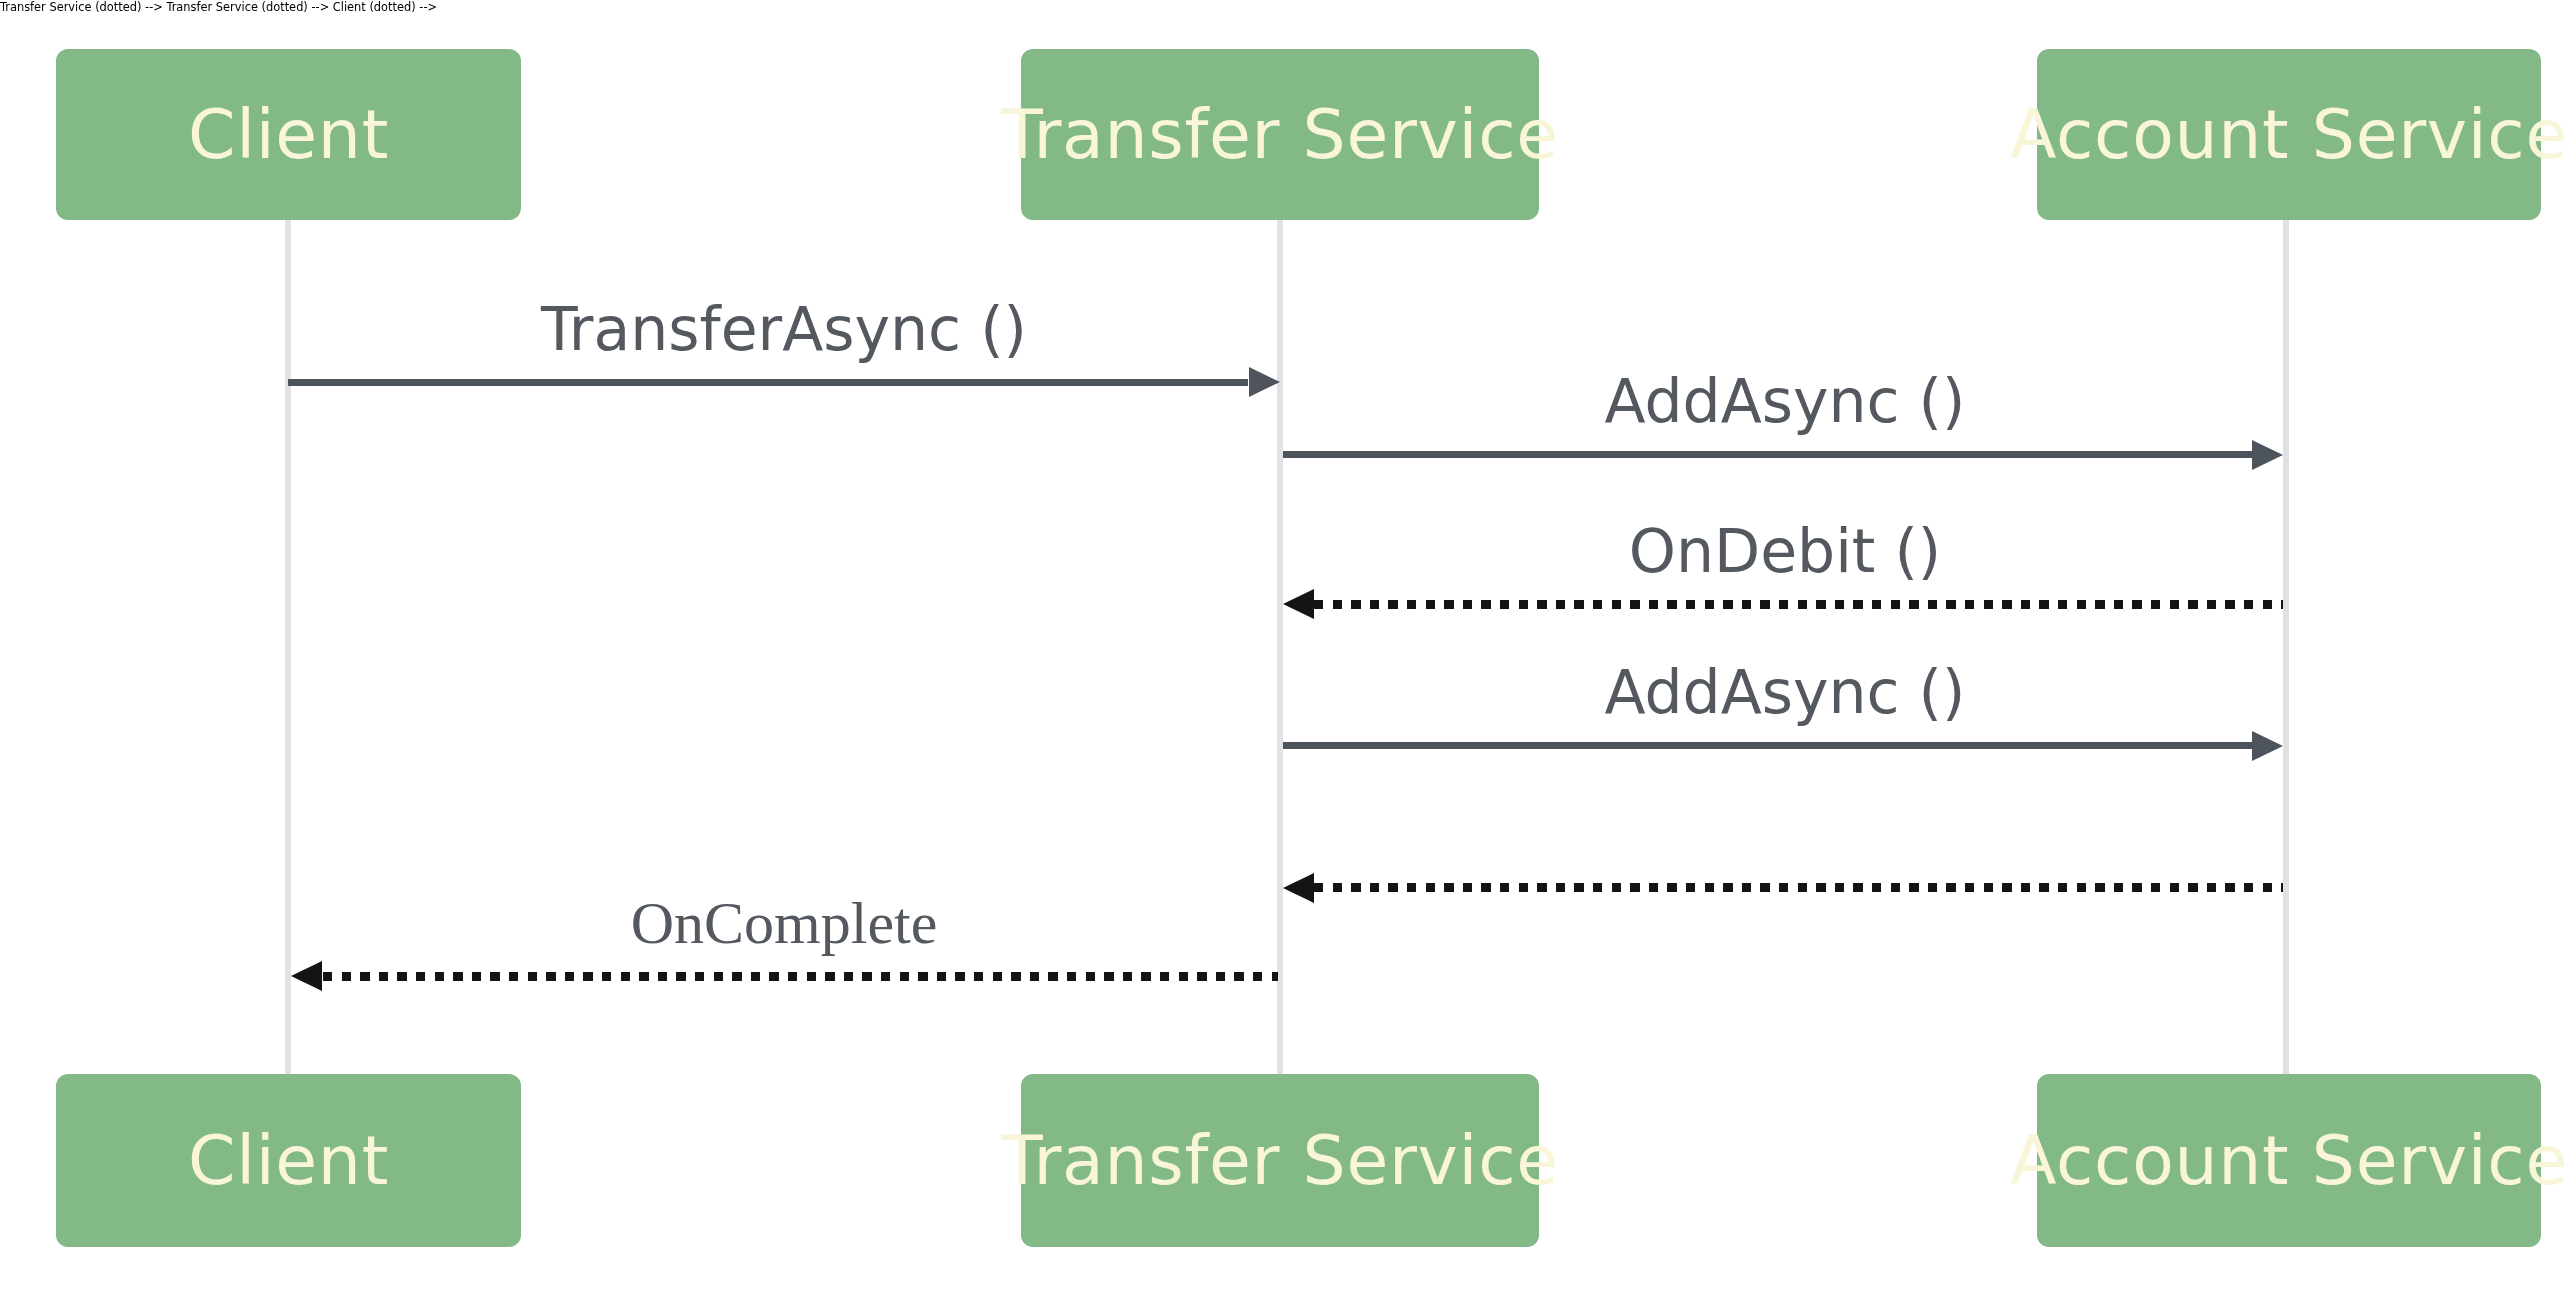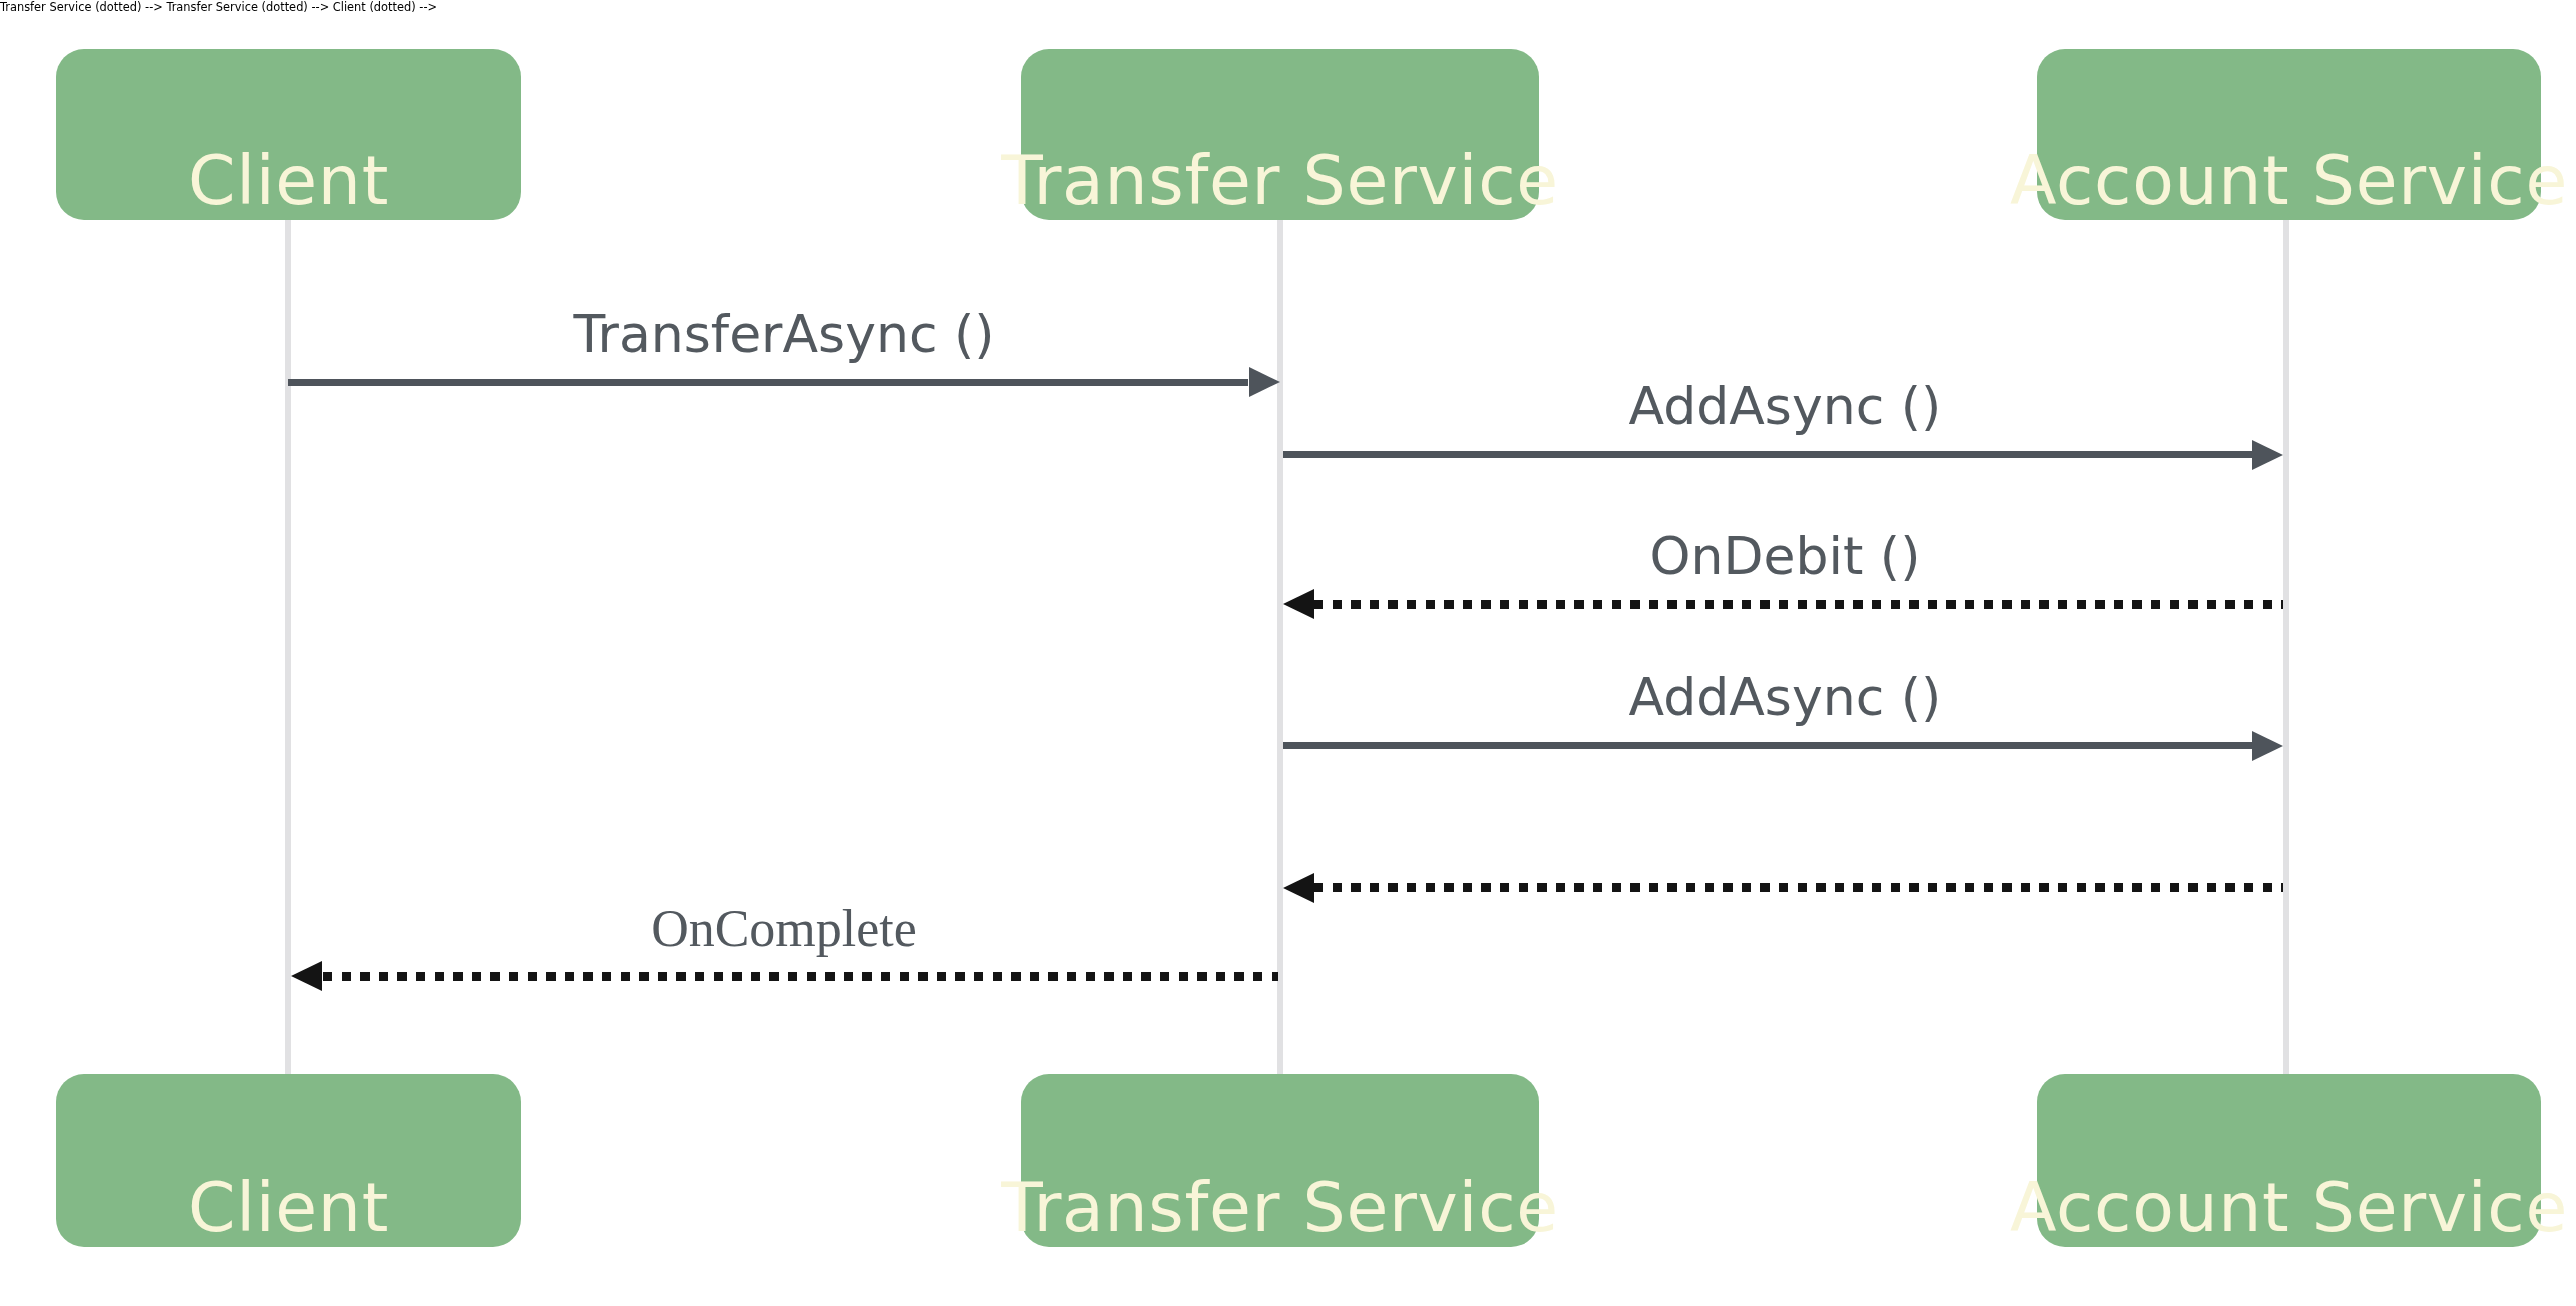--- a/index.html
+++ b/index.html
@@ -23,43 +23,43 @@
     top: 207px;
     height: 876px;
     width: 5.7px;
     background: var(--lifeline, #e1e1e3);
     z-index: 1;
   }
   
   .actor-box {
     position: absolute;
     height: 171px;
-    border-radius: 28px;
+    border-radius: 12px;
     background: var(--actor-fill, #83b987);
     display: flex;
-    align-items: flex-end;
+    align-items: center;
     justify-content: center;
     z-index: 2;
   }
   .actor-box .actor-label {
     color: var(--actor-text, #f8f5d8);
     font-size: 68px;
     letter-spacing: 0.7px;
     white-space: nowrap;
   }
   
   .msg-label {
     position: absolute;
     width: 856px;
     height: 71px;
     display: flex;
     align-items: flex-end;
     justify-content: center;
     color: var(--label-text, #53595f);
-    font-size: 52px;
+    font-size: 60px;
     white-space: nowrap;
     z-index: 3;
   }
   .msg-line-solid {
     position: absolute;
     height: 7.1px;
     background: var(--solid-arrow, #4e545b);
     z-index: 3;
   }
   .msg-line-dotted {

